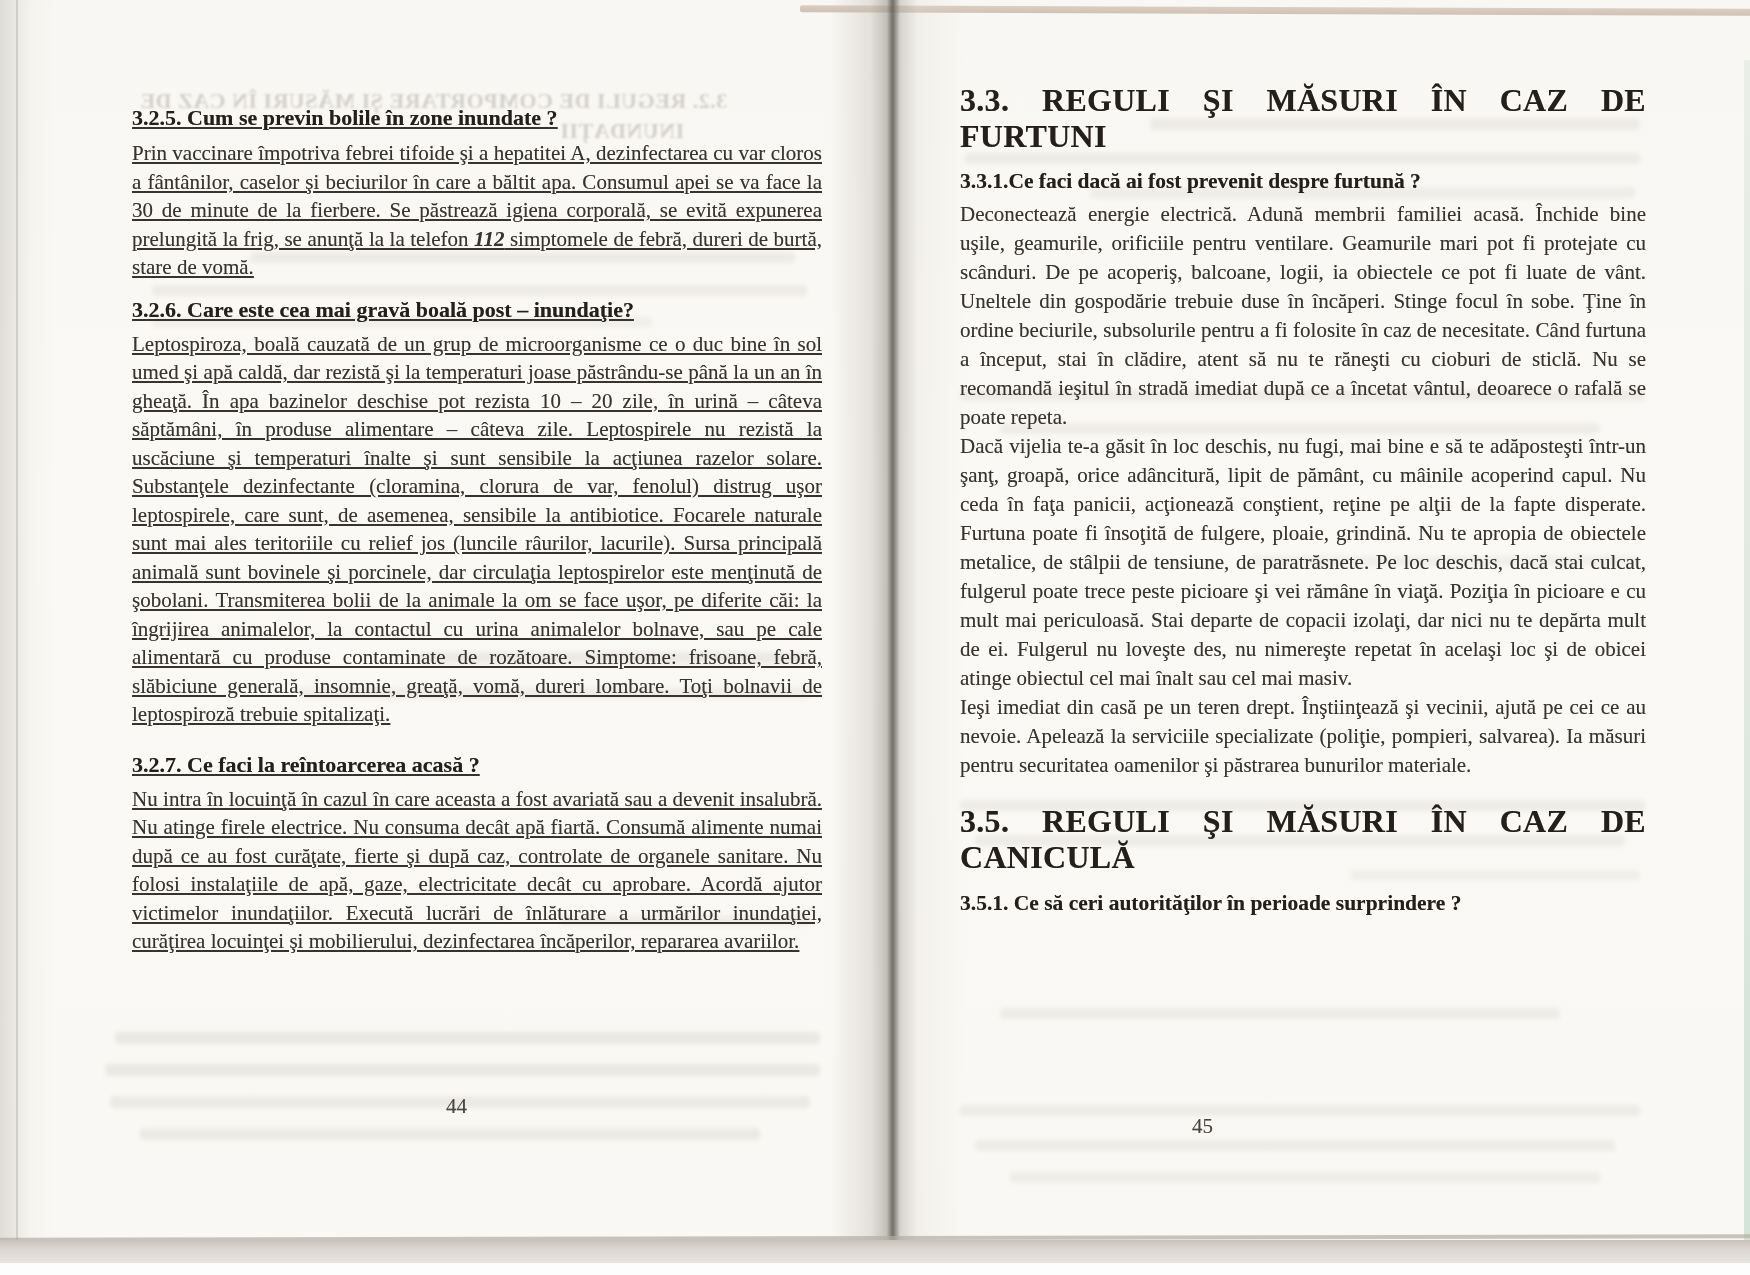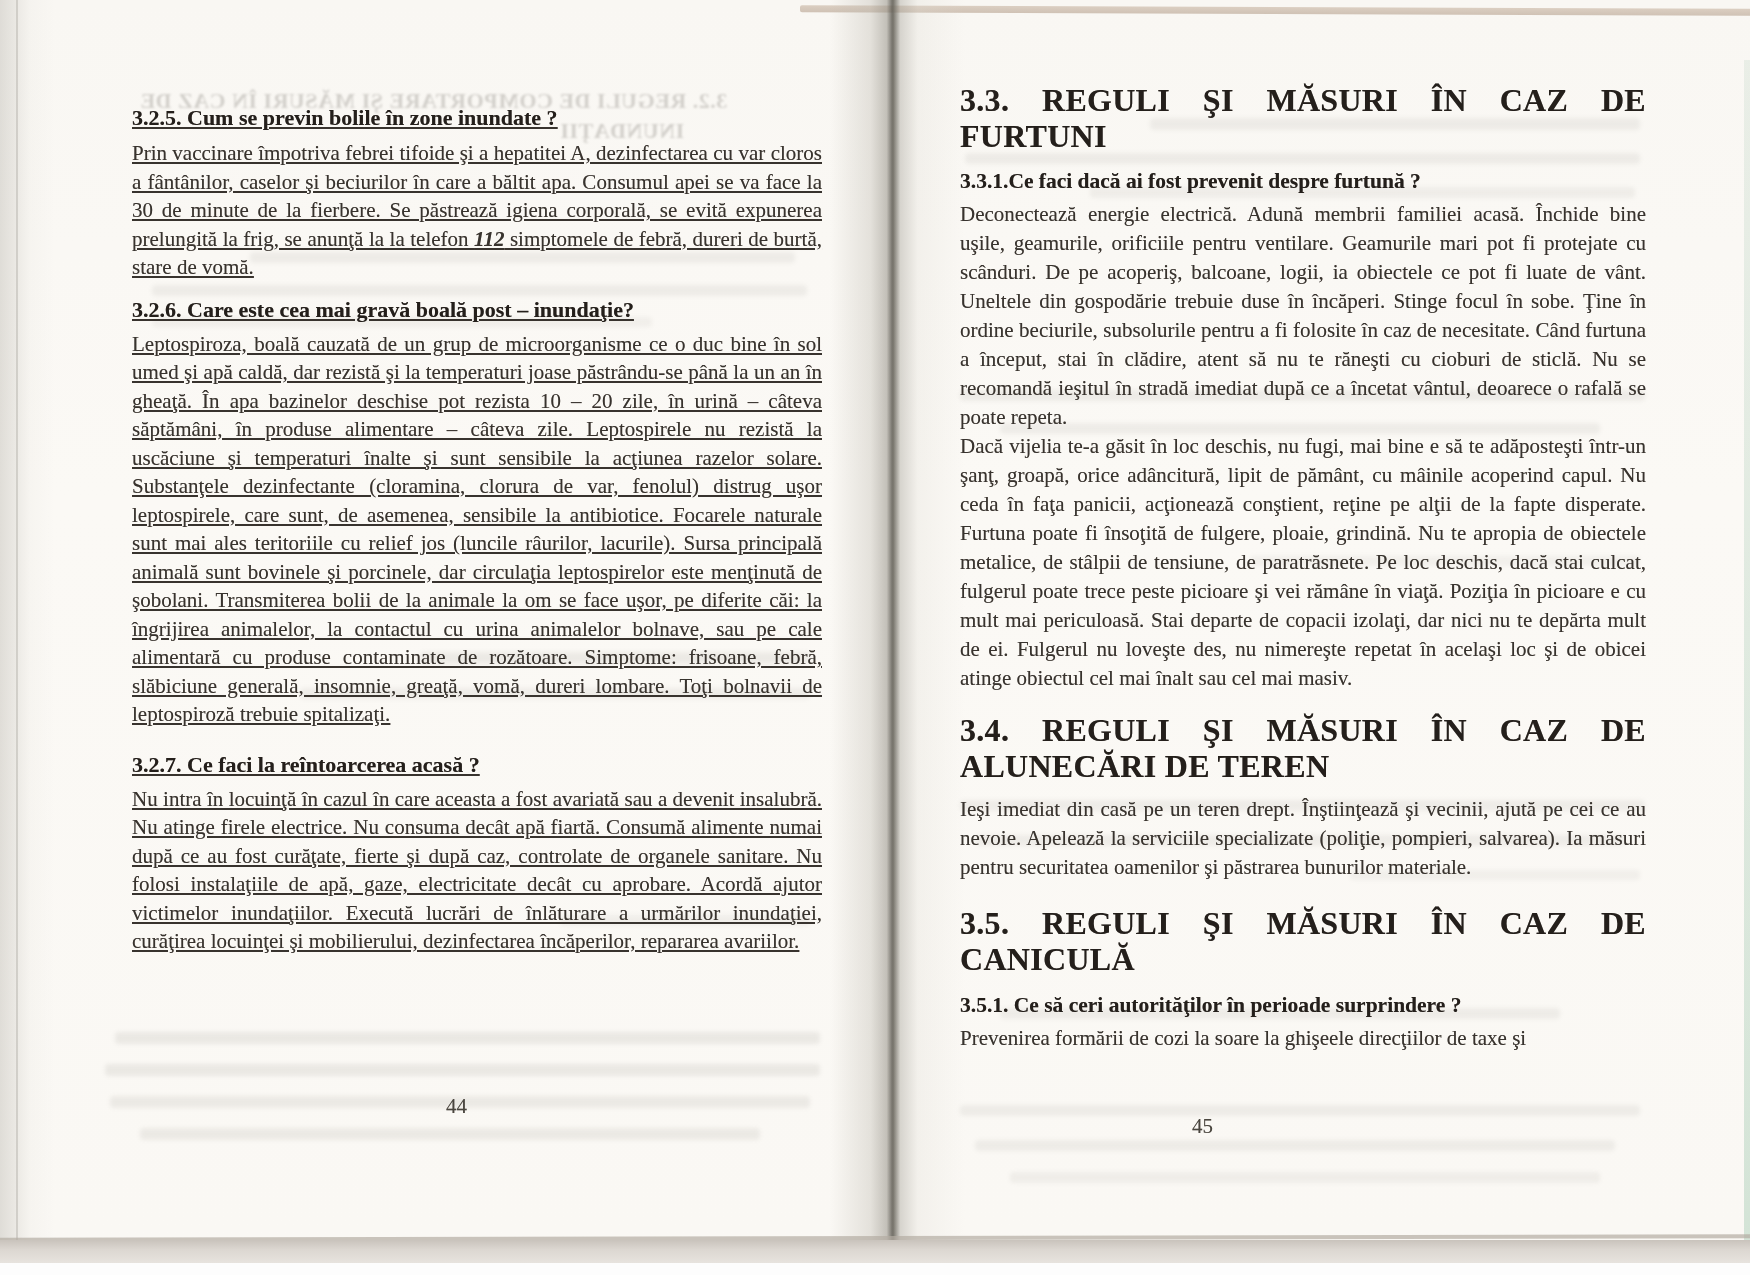--- a/index.html
+++ b/index.html
@@ -139,26 +139,24 @@
   </div>
 
   <div class="page page-right">
     <h2 class="h-33">3.3. REGULI ŞI MĂSURI ÎN CAZ DE FURTUNI</h2>
 
     <h3>3.3.1.Ce faci dacă ai fost prevenit despre furtună ?</h3>
     <p class="para">Deconectează energie electrică. Adună membrii familiei acasă. Închide bine uşile, geamurile, orificiile pentru ventilare. Geamurile mari pot fi protejate cu scânduri. De pe acoperiş, balcoane, logii, ia obiectele ce pot fi luate de vânt. Uneltele din gospodărie trebuie duse în încăperi. Stinge focul în sobe. Ţine în ordine beciurile, subsolurile pentru a fi folosite în caz de necesitate. Când furtuna a început, stai în clădire, atent să nu te răneşti cu cioburi de sticlă. Nu se recomandă ieşitul în stradă imediat după ce a încetat vântul, deoarece o rafală se poate repeta.</p>
 
     <p class="para">Dacă vijelia te-a găsit în loc deschis, nu fugi, mai bine e să te adăposteşti într-un şanţ, groapă, orice adâncitură, lipit de pământ, cu mâinile acoperind capul. Nu ceda în faţa panicii, acţionează conştient, reţine pe alţii de la fapte disperate. Furtuna poate fi însoţită de fulgere, ploaie, grindină. Nu te apropia de obiectele metalice, de stâlpii de tensiune, de paratrăsnete. Pe loc deschis, dacă stai culcat, fulgerul poate trece peste picioare şi vei rămâne în viaţă. Poziţia în picioare e cu mult mai periculoasă. Stai departe de copacii izolaţi, dar nici nu te depărta mult de ei. Fulgerul nu loveşte des, nu nimereşte repetat în acelaşi loc şi de obicei atinge obiectul cel mai înalt sau cel mai masiv.</p>
 
-    <h2 class="h-34">3.4. REGULI ŞI MĂSURI ÎN CAZ DE ALUNECĂRI DE TEREN</h2>
 
     <p class="para">Ieşi imediat din casă pe un teren drept. Înştiinţează şi vecinii, ajută pe cei ce au nevoie. Apelează la serviciile specializate (poliţie, pompieri, salvarea). Ia măsuri pentru securitatea oamenilor şi păstrarea bunurilor materiale.</p>
 
     <h2 class="h-35">3.5. REGULI ŞI MĂSURI ÎN CAZ DE CANICULĂ</h2>
 
     <h3>3.5.1. Ce să ceri autorităţilor în perioade surprindere ?</h3>
-    <p class="para">Prevenirea formării de cozi la soare la ghişeele direcţiilor de taxe şi</p>
   </div>
 
   <div class="pagenum pn-left">44</div>
   <div class="pagenum pn-right">45</div>
 
 </div>
 
 </body></html>

